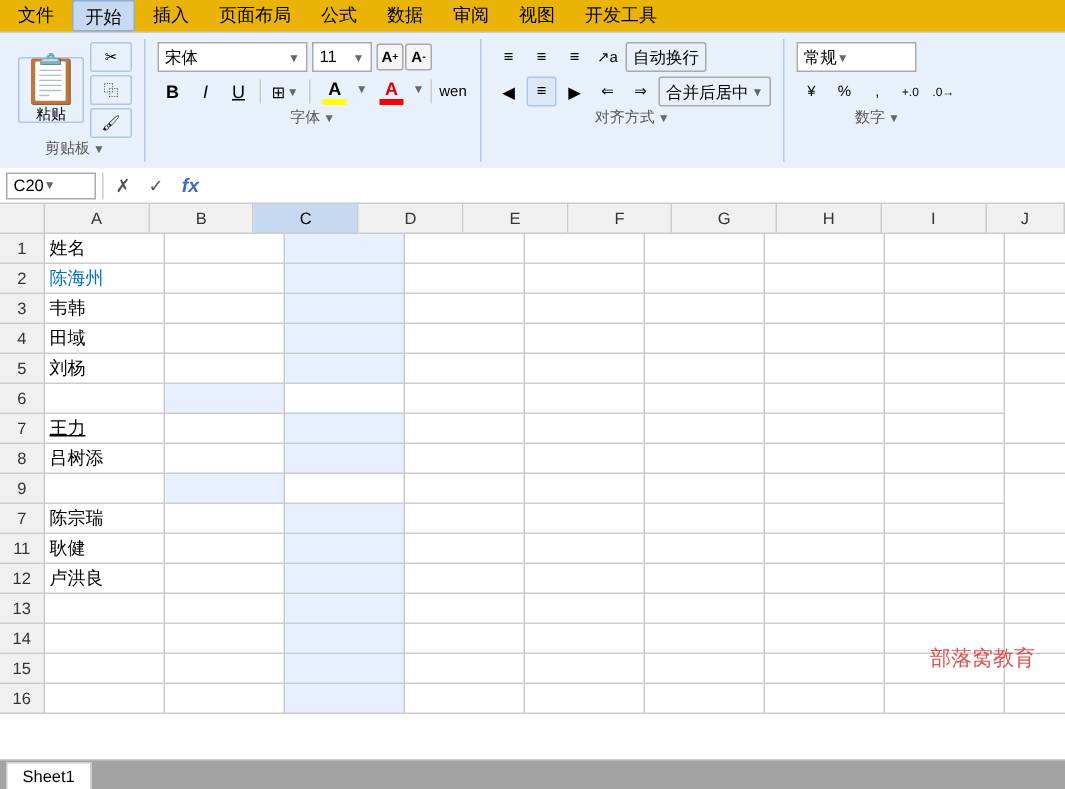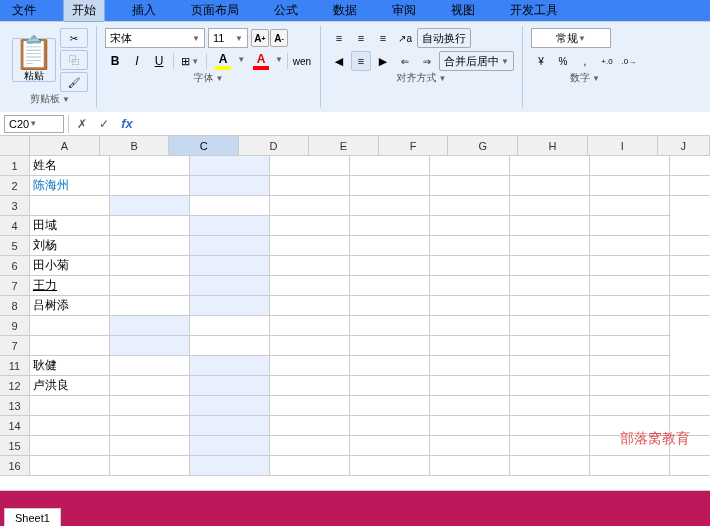--- a/index.html
+++ b/index.html
@@ -1,26 +1,25 @@
 <!DOCTYPE html>
 <html><head>
   <meta charset="utf-8">
   <style>
     * { margin: 0; padding: 0; box-sizing: border-box; }
     body { font-family: 'SimSun', '宋体', sans-serif; font-size: 12px; background: #fff; width: 710px; height: 526px; overflow: hidden; }
 
     
     .menu-bar {
       display: flex;
-      align-items: center;
       height: 22px;
-      background: #3b82f6;
+      background: #eab308;
       border-bottom: 1px solid #ccc;
       padding: 0 4px;
-      gap: 19px;
+      gap: 4px;
     }
     .menu-item {
       padding: 2px 8px;
       font-size: 12px;
       cursor: pointer;
       border-radius: 2px;
     }
     .menu-item.active {
       background: #c6d9f1;
       border: 1px solid #8bb0d8;
@@ -172,21 +171,21 @@
       border: 1px solid #aaa;
       background: #e8f0fb;
       cursor: pointer;
       font-size: 11px;
       border-radius: 2px;
     }
 
     .number-format-box {
       display: flex;
       align-items: center;
-      justify-content: center;
+      justify-content: flex-start;
       width: 80px;
       height: 20px;
       border: 1px solid #aaa;
       background: white;
       padding: 0 4px;
       font-size: 11px;
     }
     .expand-icon { font-size: 8px; color: #666; cursor: pointer; }
 
     
@@ -333,22 +332,22 @@
       font-family: '宋体', sans-serif;
       pointer-events: none;
     }
 
     
     .sheet-tabs {
       position: absolute;
       bottom: 0;
       left: 0;
       right: 0;
-      height: 36px;
-      background: #be185d;
+      height: 20px;
+      background: #a3a3a3;
       border-top: 1px solid #ccc;
       display: flex;
       align-items: flex-end;
       padding-left: 4px;
     }
 
     .sheet-tab {
       height: 18px;
       padding: 0 10px;
       border: 1px solid #ccc;
@@ -622,20 +621,21 @@
           <div class="cell selected-col" style="width: 80px; min-width: 80px;"></div>
           <div class="cell" style="width: 80px; min-width: 80px;"></div>
           <div class="cell" style="width: 80px; min-width: 80px;"></div>
           <div class="cell" style="width: 80px; min-width: 80px;"></div>
           <div class="cell" style="width: 80px; min-width: 80px;"></div>
           <div class="cell" style="width: 80px; min-width: 80px;"></div>
           <div class="cell" style="width: 80px; min-width: 80px;"></div>
         </div>
         <div class="sheet-row">
           <div class="row-num">3</div>
+          <div class="cell" style="width: 80px; min-width: 80px;">韦韩</div>
           <div class="cell" style="width: 80px; min-width: 80px;"></div>
           <div class="cell selected-col" style="width: 80px; min-width: 80px;"></div>
           <div class="cell" style="width: 80px; min-width: 80px;"></div>
           <div class="cell" style="width: 80px; min-width: 80px;"></div>
           <div class="cell" style="width: 80px; min-width: 80px;"></div>
           <div class="cell" style="width: 80px; min-width: 80px;"></div>
           <div class="cell" style="width: 80px; min-width: 80px;"></div>
           <div class="cell" style="width: 80px; min-width: 80px;"></div>
         </div>
         <div class="sheet-row">
@@ -657,21 +657,20 @@
           <div class="cell selected-col" style="width: 80px; min-width: 80px;"></div>
           <div class="cell" style="width: 80px; min-width: 80px;"></div>
           <div class="cell" style="width: 80px; min-width: 80px;"></div>
           <div class="cell" style="width: 80px; min-width: 80px;"></div>
           <div class="cell" style="width: 80px; min-width: 80px;"></div>
           <div class="cell" style="width: 80px; min-width: 80px;"></div>
           <div class="cell" style="width: 80px; min-width: 80px;"></div>
         </div>
         <div class="sheet-row">
           <div class="row-num">6</div>
-          <div class="cell" style="width: 80px; min-width: 80px;">田小菊</div>
           <div class="cell" style="width: 80px; min-width: 80px;"></div>
           <div class="cell selected-col" style="width: 80px; min-width: 80px;"></div>
           <div class="cell" style="width: 80px; min-width: 80px;"></div>
           <div class="cell" style="width: 80px; min-width: 80px;"></div>
           <div class="cell" style="width: 80px; min-width: 80px;"></div>
           <div class="cell" style="width: 80px; min-width: 80px;"></div>
           <div class="cell" style="width: 80px; min-width: 80px;"></div>
           <div class="cell" style="width: 80px; min-width: 80px;"></div>
         </div>
         <div class="sheet-row">
@@ -704,20 +703,21 @@
           <div class="cell selected-col" style="width: 80px; min-width: 80px;"></div>
           <div class="cell" style="width: 80px; min-width: 80px;"></div>
           <div class="cell" style="width: 80px; min-width: 80px;"></div>
           <div class="cell" style="width: 80px; min-width: 80px;"></div>
           <div class="cell" style="width: 80px; min-width: 80px;"></div>
           <div class="cell" style="width: 80px; min-width: 80px;"></div>
           <div class="cell" style="width: 80px; min-width: 80px;"></div>
         </div>
         <div class="sheet-row">
           <div class="row-num">7</div>
+          <div class="cell" style="width: 80px; min-width: 80px;">陈宗瑞</div>
           <div class="cell" style="width: 80px; min-width: 80px;"></div>
           <div class="cell selected-col" style="width: 80px; min-width: 80px;"></div>
           <div class="cell" style="width: 80px; min-width: 80px;"></div>
           <div class="cell" style="width: 80px; min-width: 80px;"></div>
           <div class="cell" style="width: 80px; min-width: 80px;"></div>
           <div class="cell" style="width: 80px; min-width: 80px;"></div>
           <div class="cell" style="width: 80px; min-width: 80px;"></div>
           <div class="cell" style="width: 80px; min-width: 80px;"></div>
         </div>
         <div class="sheet-row">

